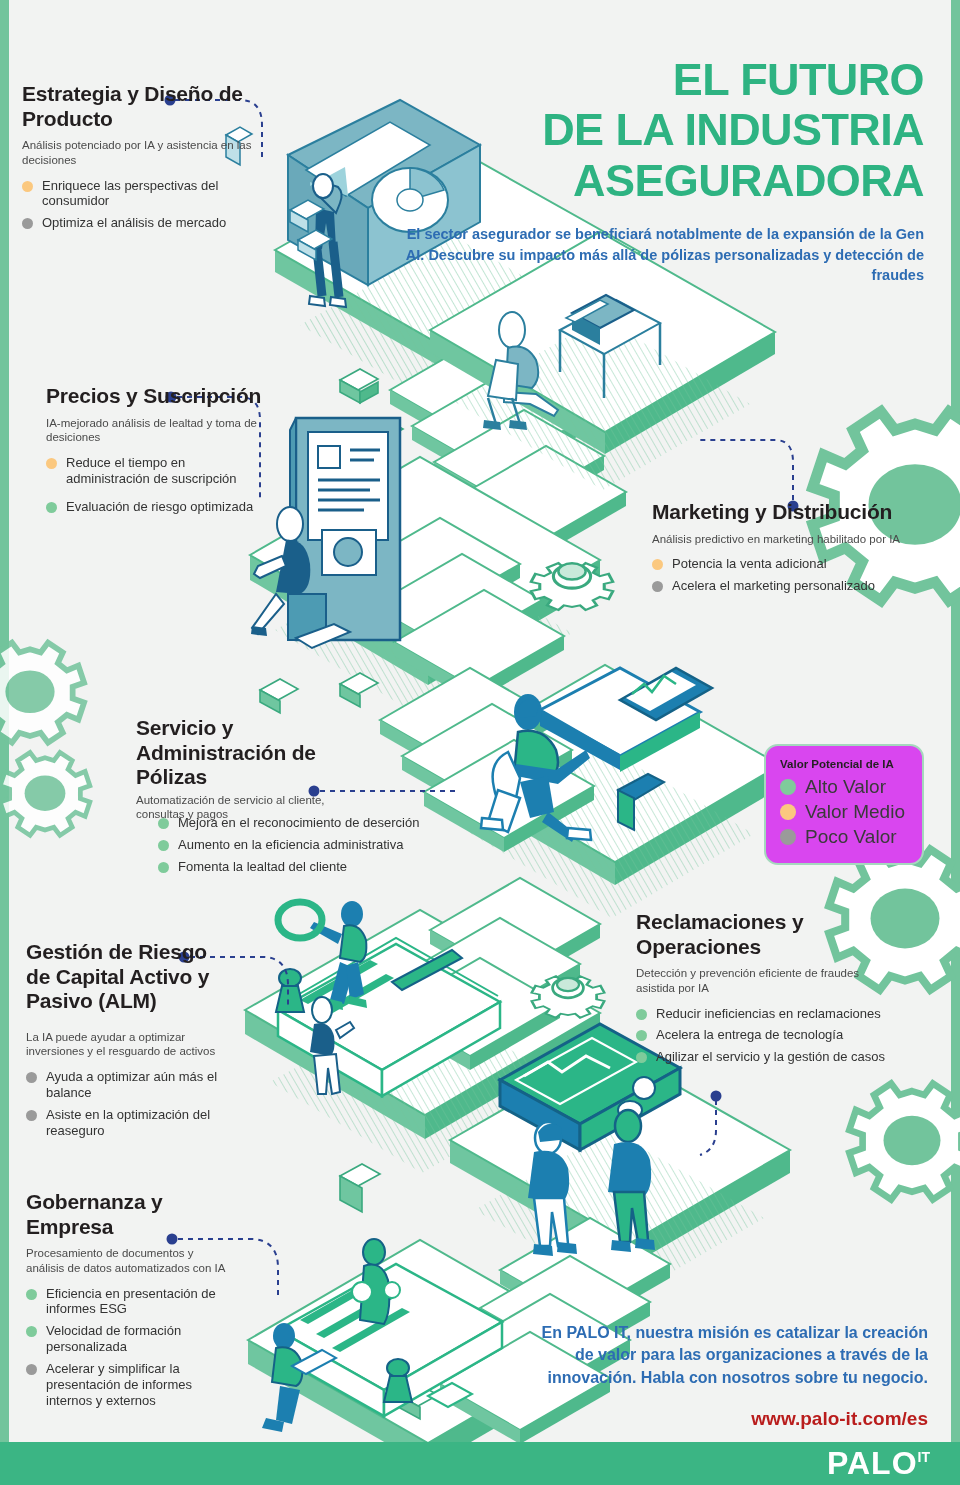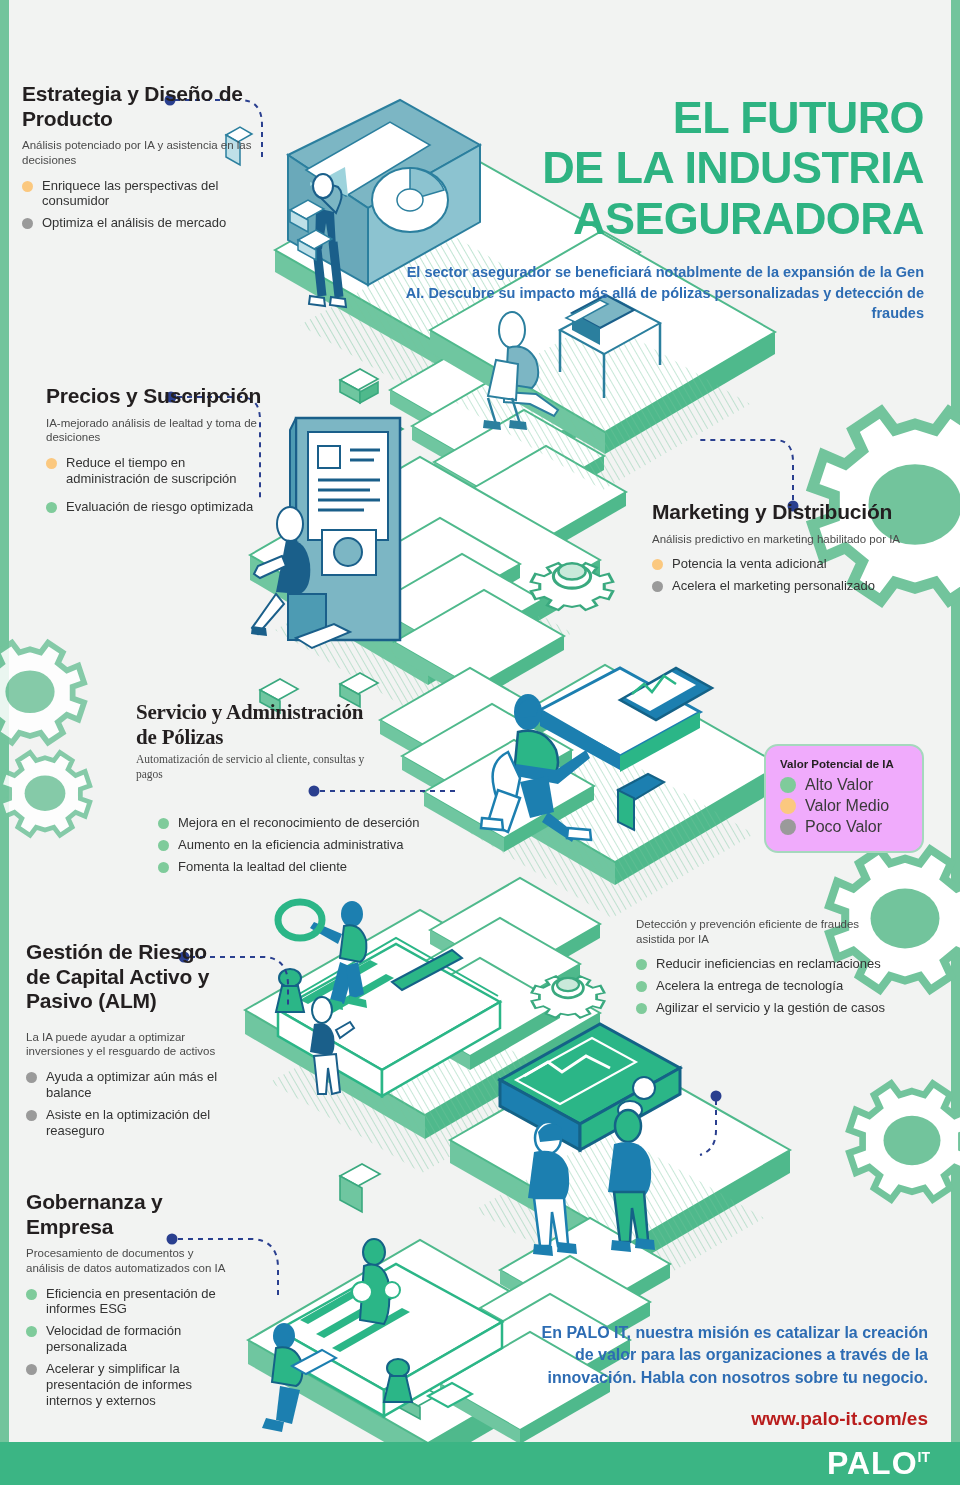--- a/index.html
+++ b/index.html
@@ -56,44 +56,44 @@
   .d-mid  { background: #fbc87f; }
   .d-low  { background: #9a9a9a; }
 
   
   .hero {
     position: absolute; right: 36px; top: 55px;
     width: 520px; text-align: right;
   }
   .hero h1 {
     font-size: 45px; font-weight: bold; color: #2eb382;
-    line-height: 1.12; letter-spacing: -0.6px; margin-top: 38px;
+    line-height: 1.12; letter-spacing: -0.6px;
   }
   .hero p {
     margin-top: 18px; font-size: 14.5px; font-weight: bold;
     color: #2d6cb3; line-height: 1.42;
   }
   
   .legend {
     position: absolute; left: 764px; top: 744px;
     width: 160px; padding: 12px 14px 12px 14px;
-    background: #f0abfc; border: 2.5px solid #a5d8bd;
+    background: #d946ef; border: 2.5px solid #a5d8bd;
     border-radius: 14px;
   }
   .legend h4 {
     font-size: 11.5px; font-weight: bold; color: #231f20;
     margin-bottom: 6px;
   }
   .legend .lrow {
     display: flex; align-items: center; gap: 9px; margin-bottom: 3px;
   }
   .legend .lrow .dot {
     width: 16px; height: 16px; border-radius: 50%; flex: 0 0 16px;
   }
-  .legend .lrow span.lbl { font-size: 16px; color: #3a3a3a; }
+  .legend .lrow span.lbl { font-size: 19px; color: #3a3a3a; }
 
   
   .mission {
     position: absolute; right: 32px; top: 1322px; width: 400px;
     text-align: right;
     font-size: 16px; font-weight: bold; color: #2d6cb3; line-height: 1.4;
   }
   .weburl {
     position: absolute; right: 32px; top: 1408px;
     font-size: 19px; font-weight: bold; color: #b91c1c;
@@ -571,21 +571,21 @@
         <span class="dot d-mid"></span>
         <span>Potencia la venta adicional</span>
       </li>
       <li>
         <span class="dot d-low"></span>
         <span>Acelera el marketing personalizado</span>
       </li>
     </ul>
   </div>
 
-  <div class="block" style="left:136px; top:700px; width:236px;font-family:Liberation Serif, serif;">
+  <div class="block" style="left:136px; top:716px; width:236px;">
     <div class="sec-title">Servicio y Administración de Pólizas</div>
     <div class="sec-sub" style="margin-top:3px;">Automatización de servicio al cliente, consultas y pagos</div>
   </div>
   <div class="block" style="left:158px; top:815px; width:290px;">
     <ul class="bullets" style="margin-top:0;">
       <li>
         <span class="dot d-high"></span>
         <span>Mejora en el reconocimiento de deserción</span>
       </li>
       <li>
@@ -608,20 +608,21 @@
         <span>Ayuda a optimizar aún más el balance</span>
       </li>
       <li>
         <span class="dot d-low"></span>
         <span>Asiste en la optimización del reaseguro</span>
       </li>
     </ul>
   </div>
 
   <div class="block" style="left:636px; top:910px; width:262px;">
+    <div class="sec-title">Reclamaciones y Operaciones</div>
     <div class="sec-sub">Detección y prevención eficiente de fraudes asistida por IA</div>
     <ul class="bullets">
       <li>
         <span class="dot d-high"></span>
         <span>Reducir ineficiencias en reclamaciones</span>
       </li>
       <li>
         <span class="dot d-high"></span>
         <span>Acelera la entrega de tecnología</span>
       </li>

